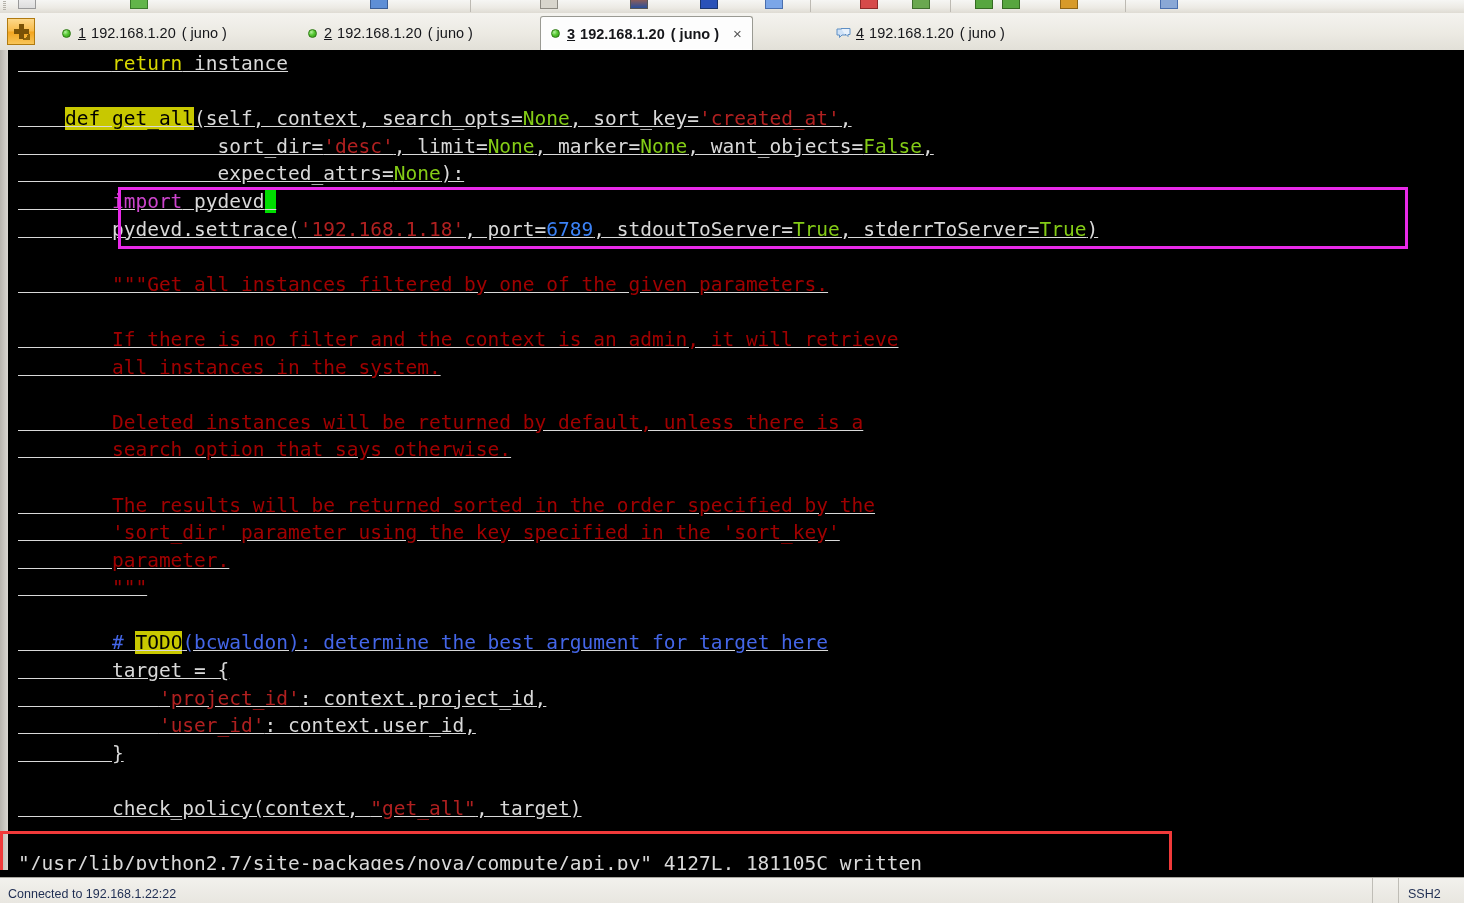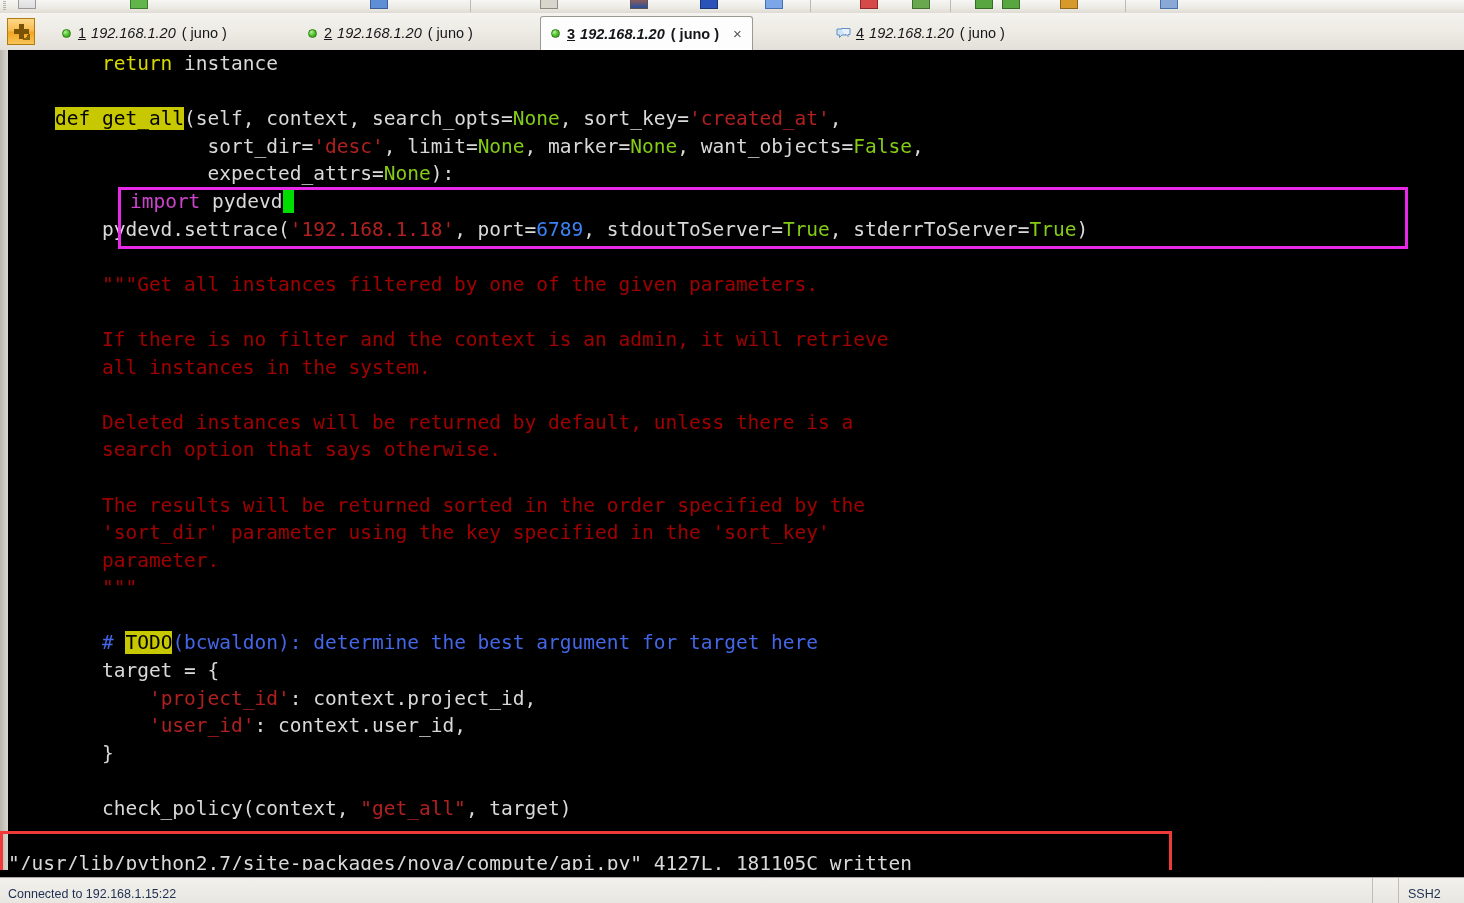--- a/index.html
+++ b/index.html
@@ -61,21 +61,21 @@
   .dot{
     width:9px;height:9px;border-radius:50%;
     background:radial-gradient(circle at 33% 30%,#b6f2a0 0%,#56c832 45%,#2f8f14 100%);
     border:1px solid #2c7a12;box-sizing:border-box;
     margin-right:7px;flex:none;
   }
   .bubble{
     width:15px;height:12px;margin-right:5px;flex:none;position:relative;
   }
   .tabnum{text-decoration:underline;margin-right:5px;}
-  .tabhost{letter-spacing:0px;font-style:italic;}
+  .tabhost{letter-spacing:0px;}
   .closex{
     margin-left:14px;font-size:15px;color:#555;font-weight:normal;
     line-height:1;
   }
 
   
   .termwrap{
     position:absolute;left:0;top:50px;width:1464px;height:827px;
     background:#d6d3cd;
   }
@@ -83,25 +83,25 @@
     background:linear-gradient(to right,#b8b5ae,#d9d6d0);}
   .term{
     position:absolute;left:8px;top:0;width:1456px;height:827px;
     background:#000;
     font-family:"DejaVu Sans Mono","Liberation Mono",monospace;
     font-size:19.5px;line-height:27.6px;
     color:#d9d9d9;
     overflow:hidden;
     white-space:pre;
   }
-  .term .ln{height:27.6px;padding-left:0px;}
+  .term .ln{height:27.6px;padding-left:10px;text-decoration:underline;}
 
   
   .kw{color:#d8d800;}          
-  .imp{color:#cc44cc;margin-left:28px;}         
+  .imp{color:#cc44cc;}         
   .str{color:#b02020;}         
   .num{color:#3b82f6;}         
   .cst{color:#84cc16;}         
   .doc{color:#a00000;}         
   .cmt{color:#4466e8;}         
   .hl{background:#c8c800;color:#000;}
   .cursor{background:#00dd00;color:#00dd00;}
 
   
   .box{position:absolute;box-sizing:border-box;pointer-events:none;}
@@ -192,19 +192,19 @@
     <div class="termedge"></div>
     <div class="term" id="term"><div class="ln"><span>        </span><span class="kw">return</span><span> instance</span></div><div class="ln"><span></span></div><div class="ln"><span>    </span><span class="hl">def get_all</span><span>(self, context, search_opts=</span><span class="cst">None</span><span>, sort_key=</span><span class="str">'created_at'</span><span>,</span></div><div class="ln"><span>                 sort_dir=</span><span class="str">'desc'</span><span>, limit=</span><span class="cst">None</span><span>, marker=</span><span class="cst">None</span><span>, want_objects=</span><span class="cst">False</span><span>,</span></div><div class="ln"><span>                 expected_attrs=</span><span class="cst">None</span><span>):</span></div><div class="ln"><span>        </span><span class="imp">import</span><span> pydevd</span><span class="cursor"> </span></div><div class="ln"><span>        pydevd.settrace(</span><span class="str">'192.168.1.18'</span><span>, port=</span><span class="num">6789</span><span>, stdoutToServer=</span><span class="cst">True</span><span>, stderrToServer=</span><span class="cst">True</span><span>)</span></div><div class="ln"><span></span></div><div class="ln"><span class="doc">        """Get all instances filtered by one of the given parameters.</span></div><div class="ln"><span></span></div><div class="ln"><span class="doc">        If there is no filter and the context is an admin, it will retrieve</span></div><div class="ln"><span class="doc">        all instances in the system.</span></div><div class="ln"><span></span></div><div class="ln"><span class="doc">        Deleted instances will be returned by default, unless there is a</span></div><div class="ln"><span class="doc">        search option that says otherwise.</span></div><div class="ln"><span></span></div><div class="ln"><span class="doc">        The results will be returned sorted in the order specified by the</span></div><div class="ln"><span class="doc">        'sort_dir' parameter using the key specified in the 'sort_key'</span></div><div class="ln"><span class="doc">        parameter.</span></div><div class="ln"><span class="doc">        """</span></div><div class="ln"><span></span></div><div class="ln"><span class="cmt">        # </span><span class="hl">TODO</span><span class="cmt">(bcwaldon): determine the best argument for target here</span></div><div class="ln"><span>        target = {</span></div><div class="ln"><span>            </span><span class="str">'project_id'</span><span>: context.project_id,</span></div><div class="ln"><span>            </span><span class="str">'user_id'</span><span>: context.user_id,</span></div><div class="ln"><span>        }</span></div><div class="ln"><span></span></div><div class="ln"><span>        check_policy(context, </span><span class="str">"get_all"</span><span>, target)</span></div><div class="ln"><span></span></div><div class="ln"><span>"/usr/lib/python2.7/site-packages/nova/compute/api.py" 4127L, 181105C written</span></div></div>
 
     <div class="box magbox" style="left:118px;top:137px;width:1290px;height:62px;"></div>
     <div class="box redbox" style="left:0px;top:781px;width:1172px;height:44px;"></div>
   </div>
 
   <div class="termbottomline"></div>
 
   <div class="statusbar">
-    <span class="sb-left">Connected to 192.168.1.15:22</span>
+    <span class="sb-left">Connected to 192.168.1.22:22</span>
     <div class="sb-cell" style="left:1372px;width:26px;"></div>
     <div class="sb-cell" style="left:1398px;width:66px;"></div>
     <span class="sb-txt" style="left:1408px">SSH2</span>
   </div>
 
 </div>
 
 </body></html>

